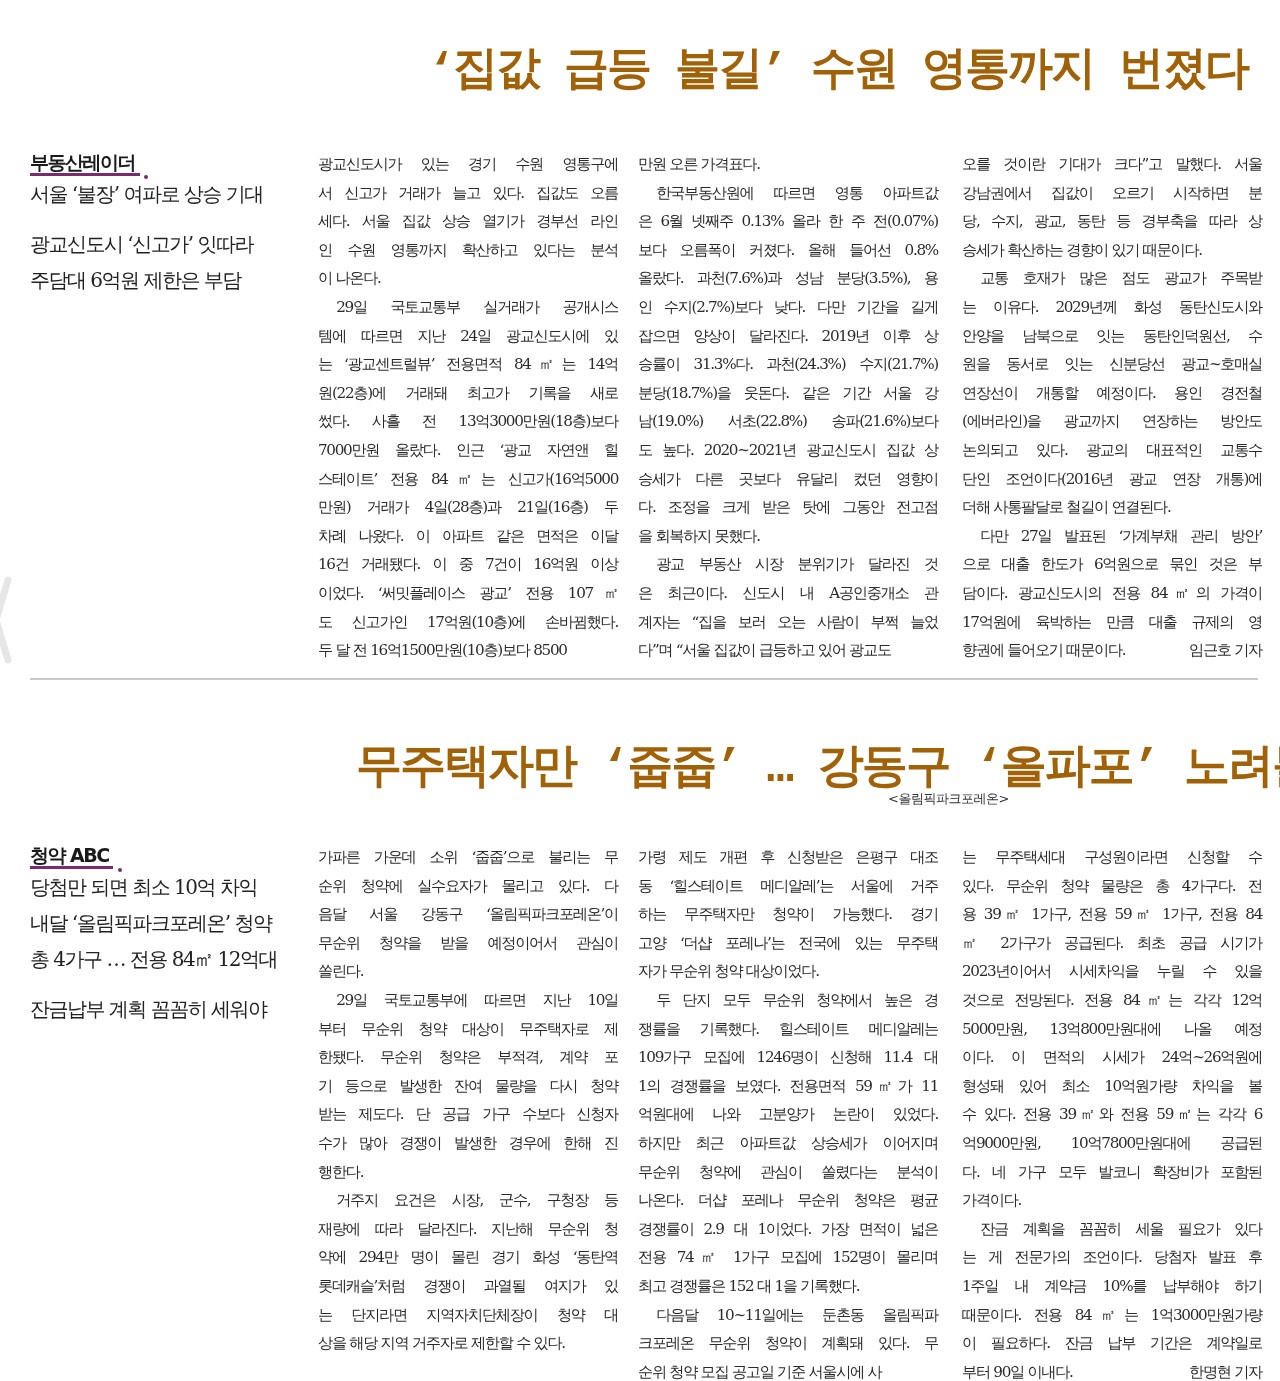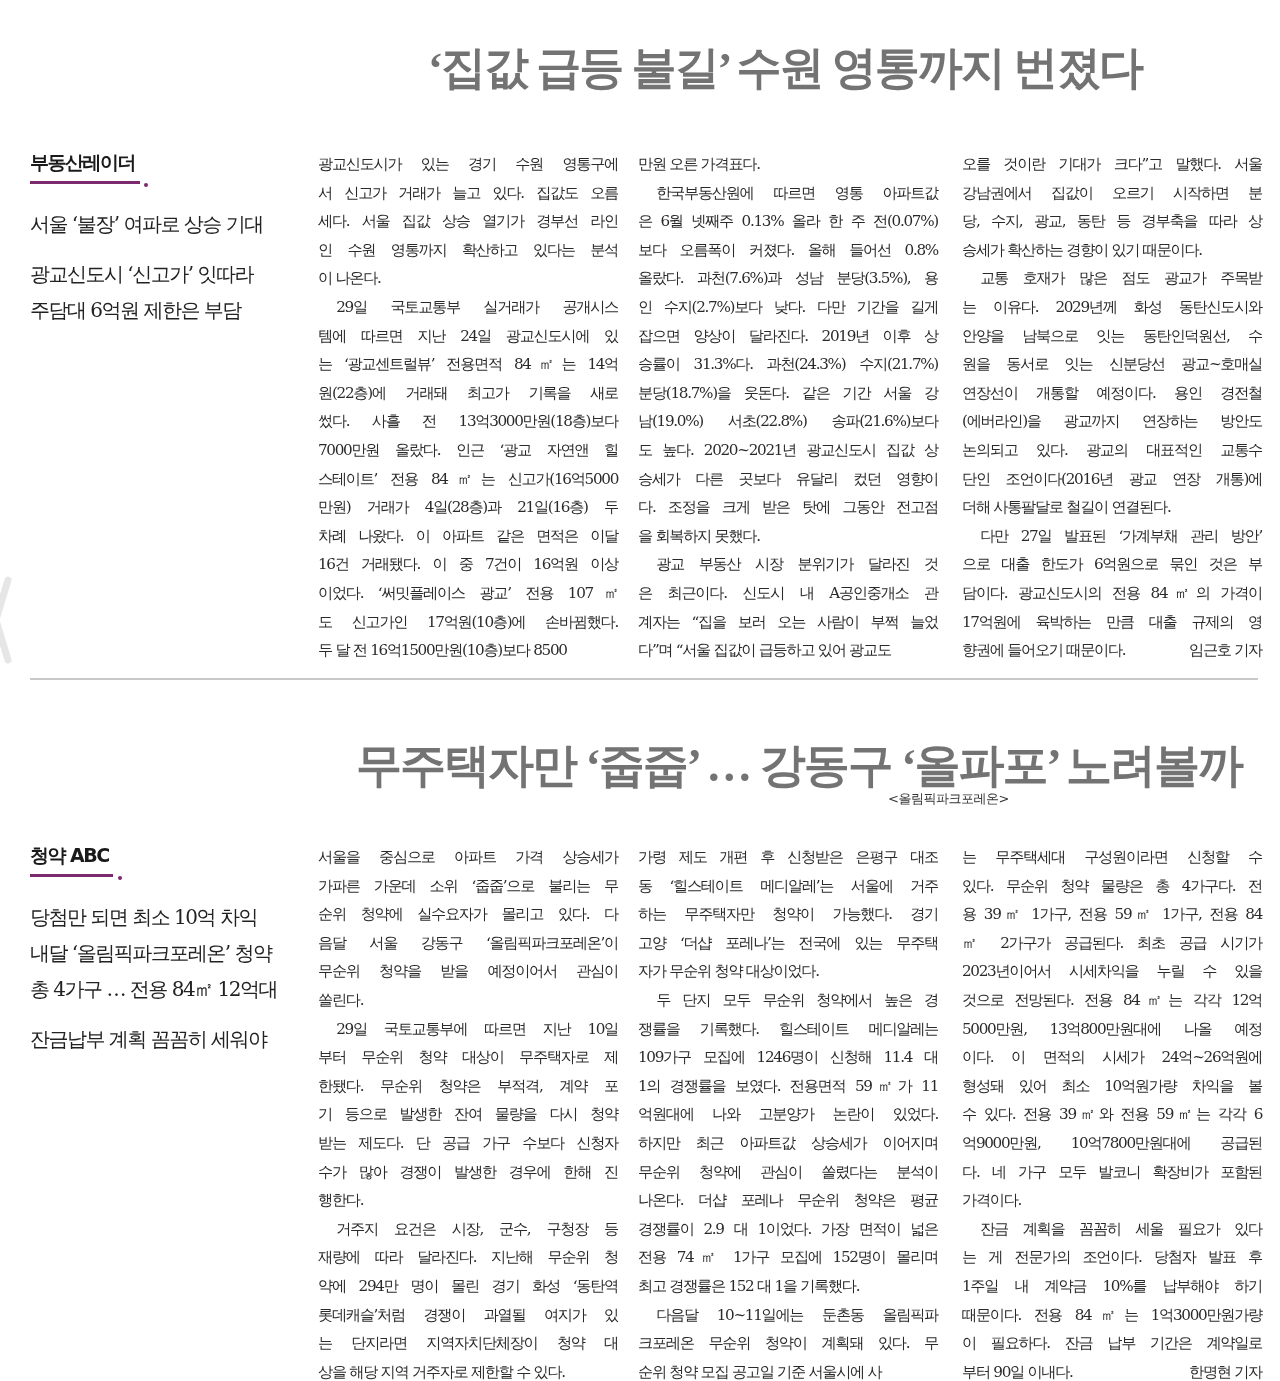--- a/index.html
+++ b/index.html
@@ -3,50 +3,50 @@
   <meta charset="utf-8">
   <style>
     html, body { margin: 0; padding: 0; background: #ffffff; }
     body {
       width: 1280px; height: 1381px; position: relative; overflow: hidden;
       font-family: "DejaVu Serif", "Liberation Serif", serif;
       color: #222;
     }
     .headline {
       position: absolute; left: 0; right: 16px;
-      font-family: Liberation Serif, serif;
-      font-weight: bold; color: #737373; white-space: nowrap;
+      font-family: Liberation Mono, monospace;
+      font-weight: bold; color: #a16207; white-space: nowrap;
       letter-spacing: -2px;
     }
     .hl1 { top: 38px; left: 428px; font-size: 45px; }
     .hl2 { top: 735px; left: 356px; font-size: 46px; }
     .photo-caption {
       position: absolute; top: 790px; left: 888px;
       font-family: "DejaVu Sans", "Liberation Sans", sans-serif;
       font-size: 13px; color: #333; letter-spacing: -0.5px;
     }
     .sidebar { position: absolute; left: 30px; width: 270px; }
     .sb1 { top: 150px; }
     .sb2 { top: 843px; }
     .section-label {
       font-family: "DejaVu Sans", "Liberation Sans", sans-serif;
       font-weight: bold; font-size: 19px; color: #1a1a1a; letter-spacing: -1.5px;
-      display: inline-block; position: relative; padding-bottom: 8px;
+      display: inline-block; position: relative; padding-bottom: 0;
     }
     .label-underline {
       position: absolute; left: 0; bottom: 0; height: 3px; background: #7b2a6e;
     }
     .sb1 .label-underline { width: 110px; }
     .sb2 .label-underline { width: 83px; }
     .label-dot {
       position: absolute; bottom: -3px; width: 4px; height: 4px; border-radius: 50%; background: #7b2a6e;
     }
     .sb1 .label-dot { left: 114px; }
     .sb2 .label-dot { left: 88px; }
-    .sub-group { margin-top: 22px; }
+    .sub-group { }
     .sub-group + .sub-group { margin-top: 14px; }
     .sub-line {
       font-size: 20px; line-height: 36px; color: #222; letter-spacing: -1.5px; white-space: nowrap;
       font-family: "DejaVu Serif", "Liberation Serif", serif;
     }
     .col {
       position: absolute; width: 300px;
       font-size: 15.2px; line-height: 28.6px; color: #2a2a2a; letter-spacing: -1.3px;
       text-align: justify;
     }
@@ -191,21 +191,20 @@
           <div class="sub-line">총 4가구 … 전용 84㎡ 12억대</div>
         </div>
         <div class="sub-group">
           <div class="sub-line">잔금납부 계획 꼼꼼히 세워야</div>
         </div>
       </div>
   </div>
 
   <div class="col c4">
       <p>
-        <span class="line">서울을 중심으로 아파트 가격 상승세가</span>
         <span class="line">가파른 가운데 소위 ‘줍줍’으로 불리는 무</span>
         <span class="line">순위 청약에 실수요자가 몰리고 있다. 다</span>
         <span class="line">음달 서울 강동구 ‘올림픽파크포레온’이</span>
         <span class="line">무순위 청약을 받을 예정이어서 관심이</span>
         <span class="line last">쏠린다.</span>
       </p>
       <p>
         <span class="line" style="text-indent: 1.2em;">29일 국토교통부에 따르면 지난 10일</span>
         <span class="line">부터 무순위 청약 대상이 무주택자로 제</span>
         <span class="line">한됐다. 무순위 청약은 부적격, 계약 포</span>

